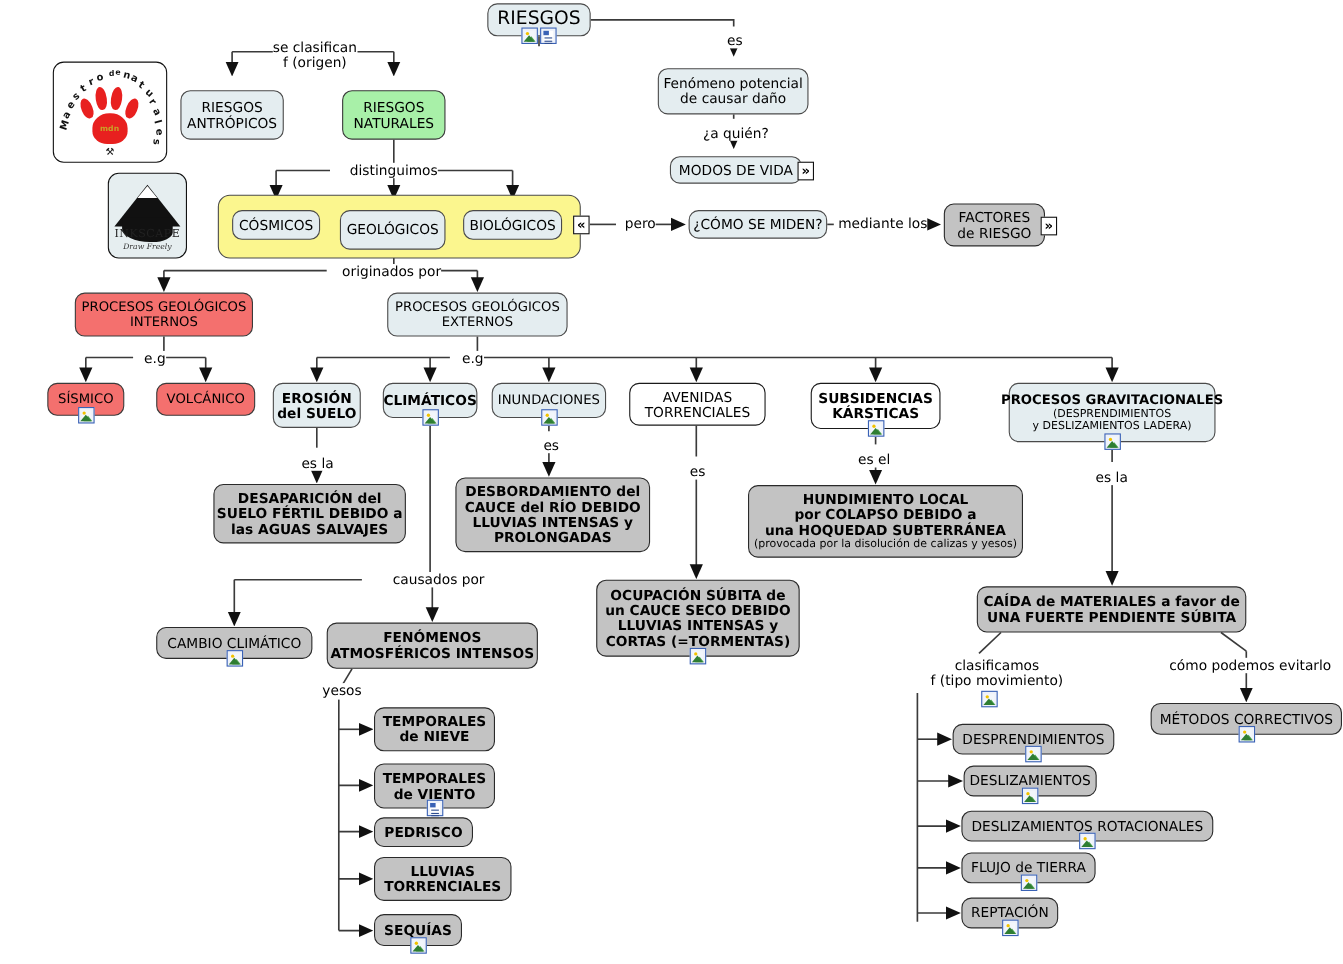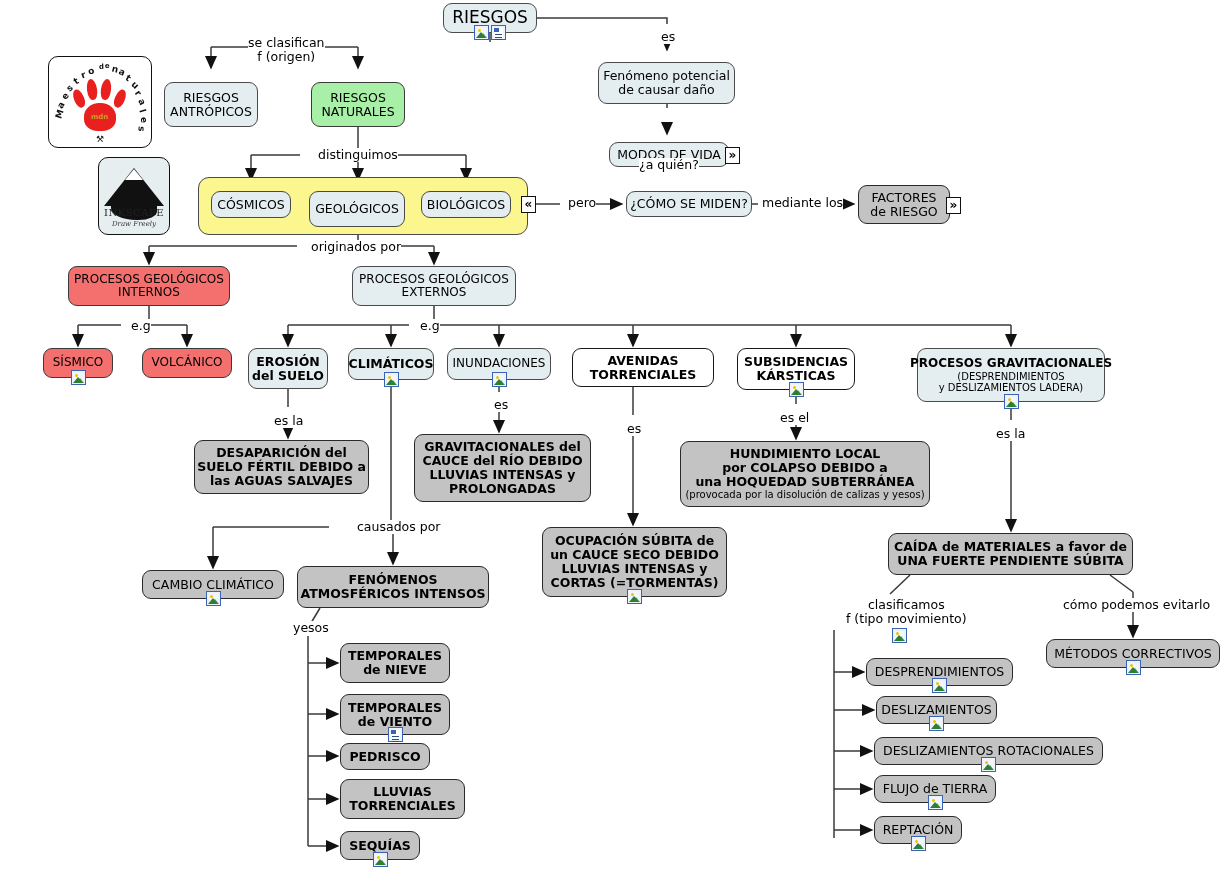--- a/index.html
+++ b/index.html
@@ -328,21 +328,21 @@
         <div>
           <span class="l">INUNDACIONES</span>
         </div>
       </div>
       <span class="badge photo" style="left: 491.5px; top: 372px;">
         <span class="sky"></span>
         <span class="sun"></span>
         <span class="hill2"></span>
         <span class="hill"></span>
       </span>
-      <div class="node white" style="left: 572px; top: 348px; width: 142px; height: 39px; font-size: 12.5px; font-weight: bold;">
+      <div class="node white" style="left: 572px; top: 348px; width: 124px; height: 39px; font-size: 12.5px; font-weight: normal;">
         <div>
           <span class="l">AVENIDAS</span>
           <span class="l">TORRENCIALES</span>
         </div>
       </div>
       <div class="node white" style="left: 737px; top: 348px; width: 118px; height: 42px; font-size: 12.5px; font-weight: bold;">
         <div>
           <span class="l">SUBSIDENCIAS</span>
           <span class="l">KÁRSTICAS</span>
         </div>
@@ -370,21 +370,21 @@
       </span>
       <div class="node gray" style="left: 194px; top: 440px; width: 175px; height: 54px; font-size: 12.5px; font-weight: bold;">
         <div>
           <span class="l">DESAPARICIÓN del</span>
           <span class="l">SUELO FÉRTIL DEBIDO a</span>
           <span class="l">las AGUAS SALVAJES</span>
         </div>
       </div>
       <div class="node gray" style="left: 414px; top: 434px; width: 177px; height: 68px; font-size: 12.5px; font-weight: bold;">
         <div>
-          <span class="l">GRAVITACIONALES del</span>
+          <span class="l">DESBORDAMIENTO del</span>
           <span class="l">CAUCE del RÍO DEBIDO</span>
           <span class="l">LLUVIAS INTENSAS y</span>
           <span class="l">PROLONGADAS</span>
         </div>
       </div>
       <div class="node gray" style="left: 680px; top: 441px; width: 250px; height: 66px; font-size: 12.5px; font-weight: bold;">
         <div>
           <span class="l">HUNDIMIENTO LOCAL</span>
           <span class="l">por COLAPSO DEBIDO a</span>
           <span class="l">una HOQUEDAD SUBTERRÁNEA</span>
@@ -540,21 +540,21 @@
       <div class="chev" style="left: 521px; top: 196px;">«</div>
     </div>
   <div id="labels-layer">
       <div class="edgelabel" style="left: 248px; top: 36px;">
         <span style="display: block;">se clasifican</span>
         <span style="display: block;">f (origen)</span>
       </div>
       <div class="edgelabel" style="left: 661px; top: 30px;">
         <span style="display: block;">es</span>
       </div>
-      <div class="edgelabel" style="left: 639px; top: 114px; margin-top: 44px;">
+      <div class="edgelabel" style="left: 639px; top: 114px;">
         <span style="display: block;">¿a quién?</span>
       </div>
       <div class="edgelabel" style="left: 318px; top: 148px;">
         <span style="display: block;">distinguimos</span>
       </div>
       <div class="edgelabel" style="left: 568px; top: 196px;">
         <span style="display: block;">pero</span>
       </div>
       <div class="edgelabel" style="left: 762px; top: 196px;">
         <span style="display: block;">mediante los</span>

